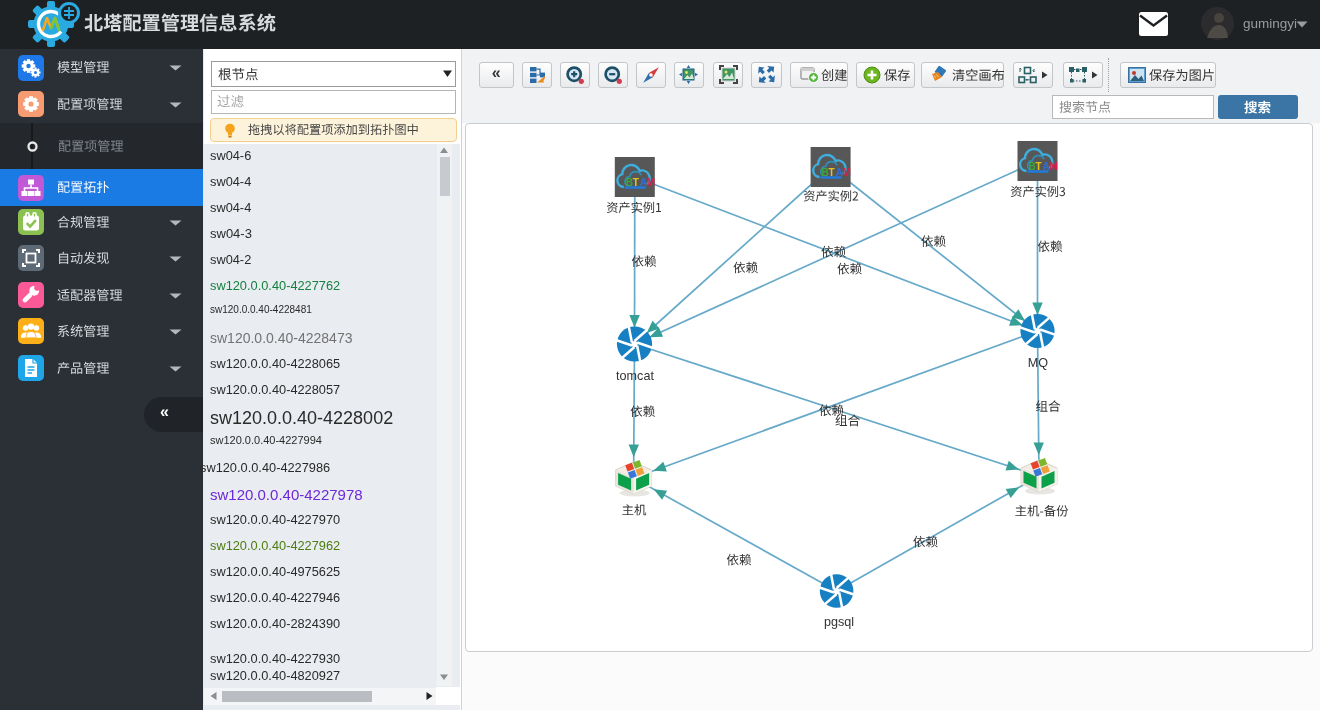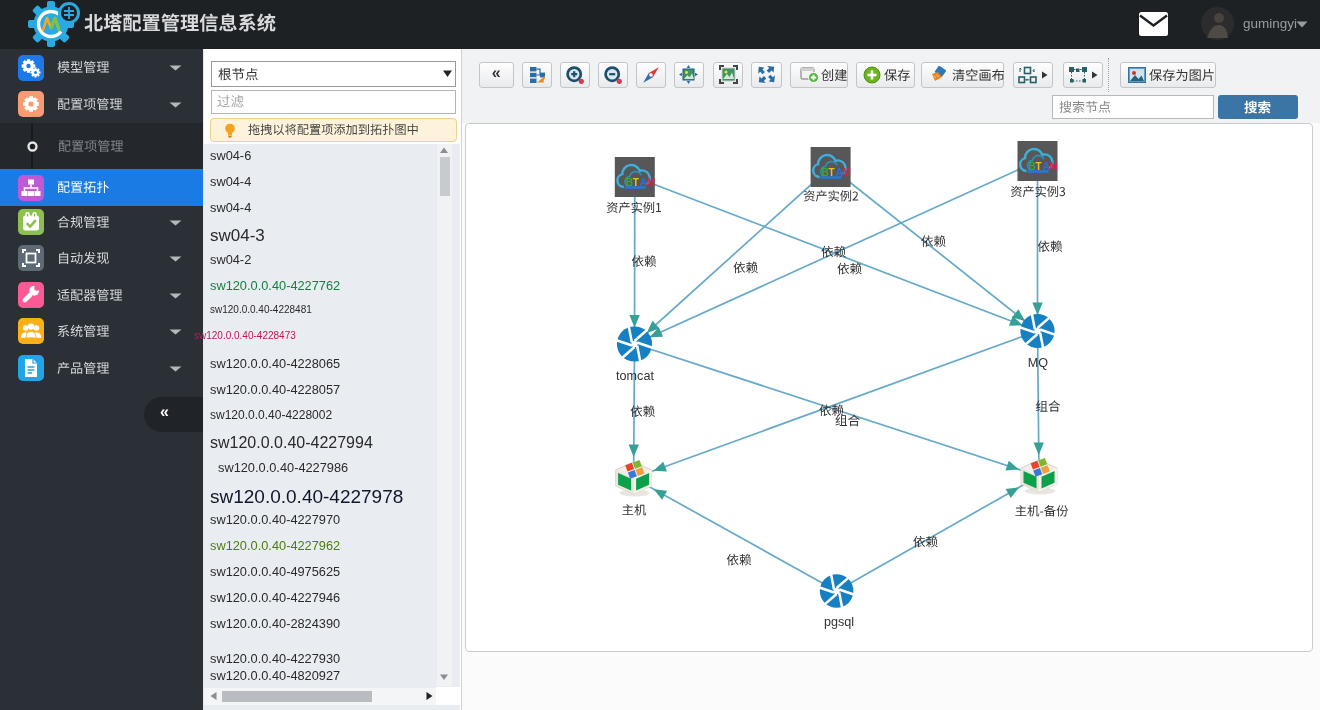--- a/index.html
+++ b/index.html
@@ -332,31 +332,31 @@
       <use href="#q15" transform="matrix(0.0122,0,0,-0.0122,109.80,12.02)"></use>
       <use href="#q34" transform="matrix(0.0122,0,0,-0.0122,122.00,12.02)"></use>
       <use href="#q33" transform="matrix(0.0122,0,0,-0.0122,134.20,12.02)"></use>
       <use href="#q23" transform="matrix(0.0122,0,0,-0.0122,146.40,12.02)"></use>
       <use href="#q4" transform="matrix(0.0122,0,0,-0.0122,158.60,12.02)"></use>
     </svg>
 <div class="abs" style="left:204px;top:143.5px;width:256px;height:545px;background:#e9ecf1"></div>
 <div class="abs" style="left:210px;top:148.3px;font-size:12.8px;color:#2a2a2a">sw04-6</div>
 <div class="abs" style="left:210px;top:174.3px;font-size:12.8px;color:#2a2a2a">sw04-4</div>
 <div class="abs" style="left:210px;top:200.3px;font-size:12.8px;color:#2a2a2a">sw04-4</div>
-<div class="abs" style="left:210px;top:226.3px;font-size:17px;color:#2a2a2a">sw04-3</div>
+<div class="abs" style="left:210px;top:226.3px;font-size:13px;color:#2a2a2a">sw04-3</div>
 <div class="abs" style="left:210px;top:252.3px;font-size:12.8px;color:#2a2a2a">sw04-2</div>
 <div class="abs" style="left:210px;top:278.3px;font-size:12.8px;color:#15803d">sw120.0.0.40-4227762</div>
 <div class="abs" style="left:210px;top:304.3px;font-size:10px;color:#2a2a2a">sw120.0.0.40-4228481</div>
-<div class="abs" style="left:194px;top:330.3px;font-size:10px;color:#be185d">sw120.0.0.40-4228473</div>
+<div class="abs" style="left:210px;top:330.3px;font-size:14px;color:#737373">sw120.0.0.40-4228473</div>
 <div class="abs" style="left:210px;top:356.3px;font-size:12.8px;color:#2a2a2a">sw120.0.0.40-4228065</div>
 <div class="abs" style="left:210px;top:382.3px;font-size:12.8px;color:#2a2a2a">sw120.0.0.40-4228057</div>
-<div class="abs" style="left:210px;top:408.3px;font-size:12px;color:#2a2a2a">sw120.0.0.40-4228002</div>
-<div class="abs" style="left:210px;top:434.3px;font-size:16px;color:#2a2a2a">sw120.0.0.40-4227994</div>
-<div class="abs" style="left:218px;top:460.3px;font-size:12.8px;color:#2a2a2a">sw120.0.0.40-4227986</div>
-<div class="abs" style="left:210px;top:486.3px;font-size:19px;color:#0f172a">sw120.0.0.40-4227978</div>
+<div class="abs" style="left:210px;top:408.3px;font-size:18px;color:#2a2a2a">sw120.0.0.40-4228002</div>
+<div class="abs" style="left:210px;top:434.3px;font-size:11px;color:#2a2a2a">sw120.0.0.40-4227994</div>
+<div class="abs" style="left:200px;top:460.3px;font-size:12.8px;color:#2a2a2a">sw120.0.0.40-4227986</div>
+<div class="abs" style="left:210px;top:486.3px;font-size:15px;color:#6d28d9">sw120.0.0.40-4227978</div>
 <div class="abs" style="left:210px;top:512.3px;font-size:12.8px;color:#2a2a2a">sw120.0.0.40-4227970</div>
 <div class="abs" style="left:210px;top:538.3px;font-size:12.8px;color:#4d7c0f">sw120.0.0.40-4227962</div>
 <div class="abs" style="left:210px;top:564.3px;font-size:12.8px;color:#2a2a2a">sw120.0.0.40-4975625</div>
 <div class="abs" style="left:210px;top:590.3px;font-size:12.8px;color:#2a2a2a">sw120.0.0.40-4227946</div>
 <div class="abs" style="left:210px;top:616.3px;font-size:12.8px;color:#2a2a2a">sw120.0.0.40-2824390</div>
 <div class="abs" style="left:210px;top:651px;font-size:12.8px;color:#2a2a2a">sw120.0.0.40-4227930</div>
 <div class="abs" style="left:210px;top:668.3px;font-size:12.8px;color:#2a2a2a">sw120.0.0.40-4820927</div>
 <div class="abs" style="left:437px;top:143.5px;width:15px;height:542px;background:#f1f2f4"></div>
 <svg class="abs" style="left:440px;top:147px" width="9" height="7">
       <path d="M0,6 L8,6 L4,0.5 Z" fill="#8a8d91"></path>

